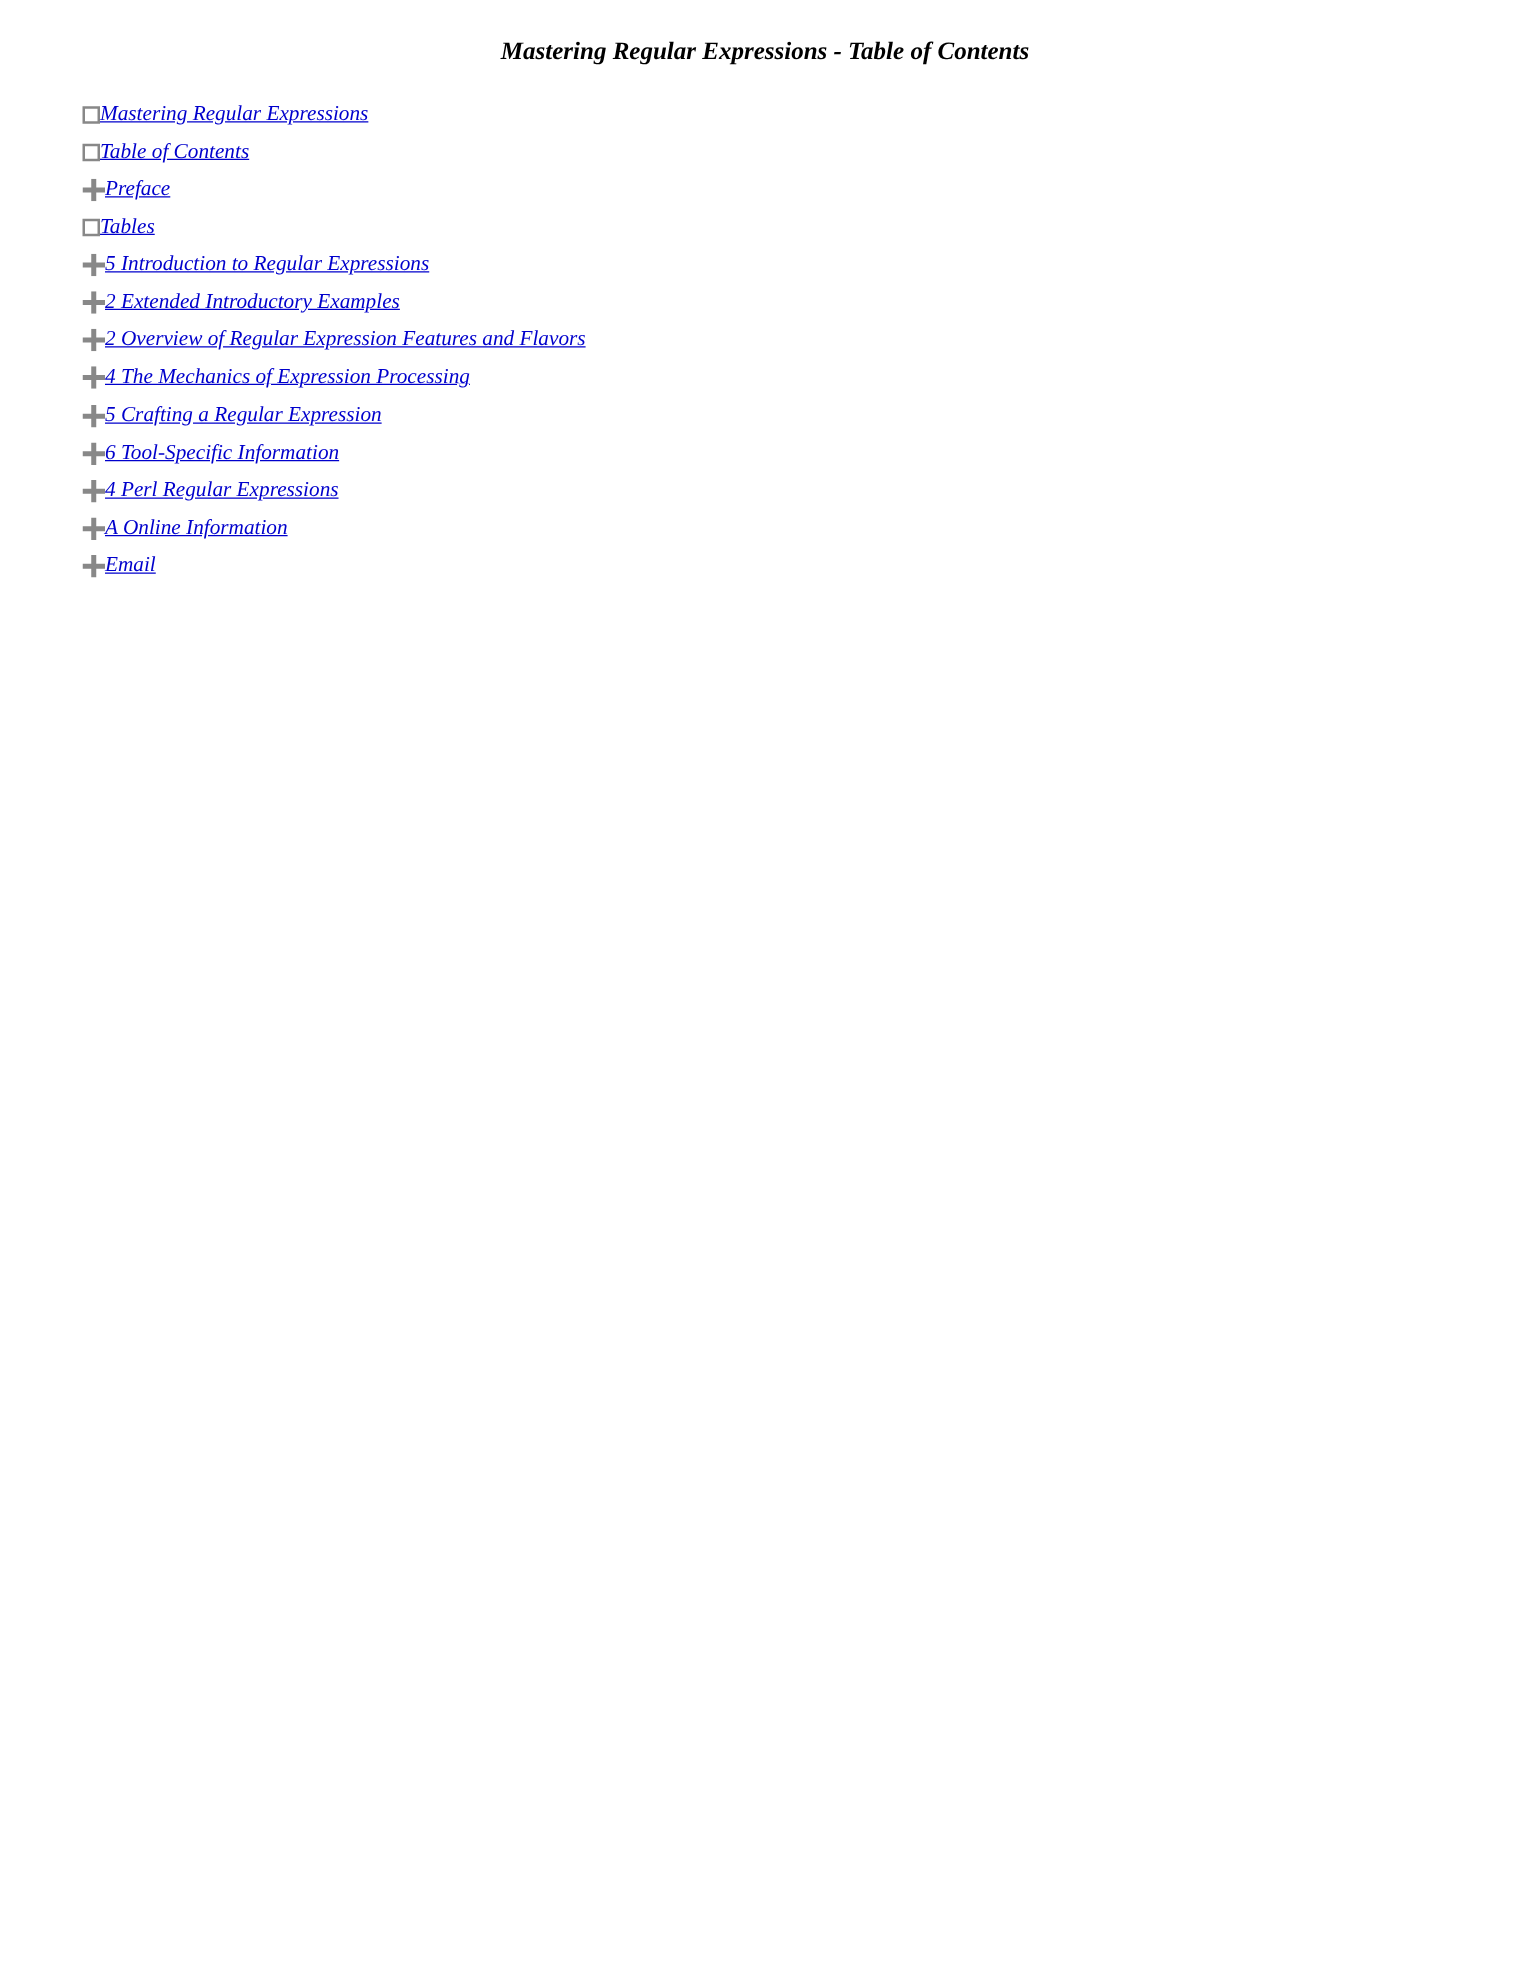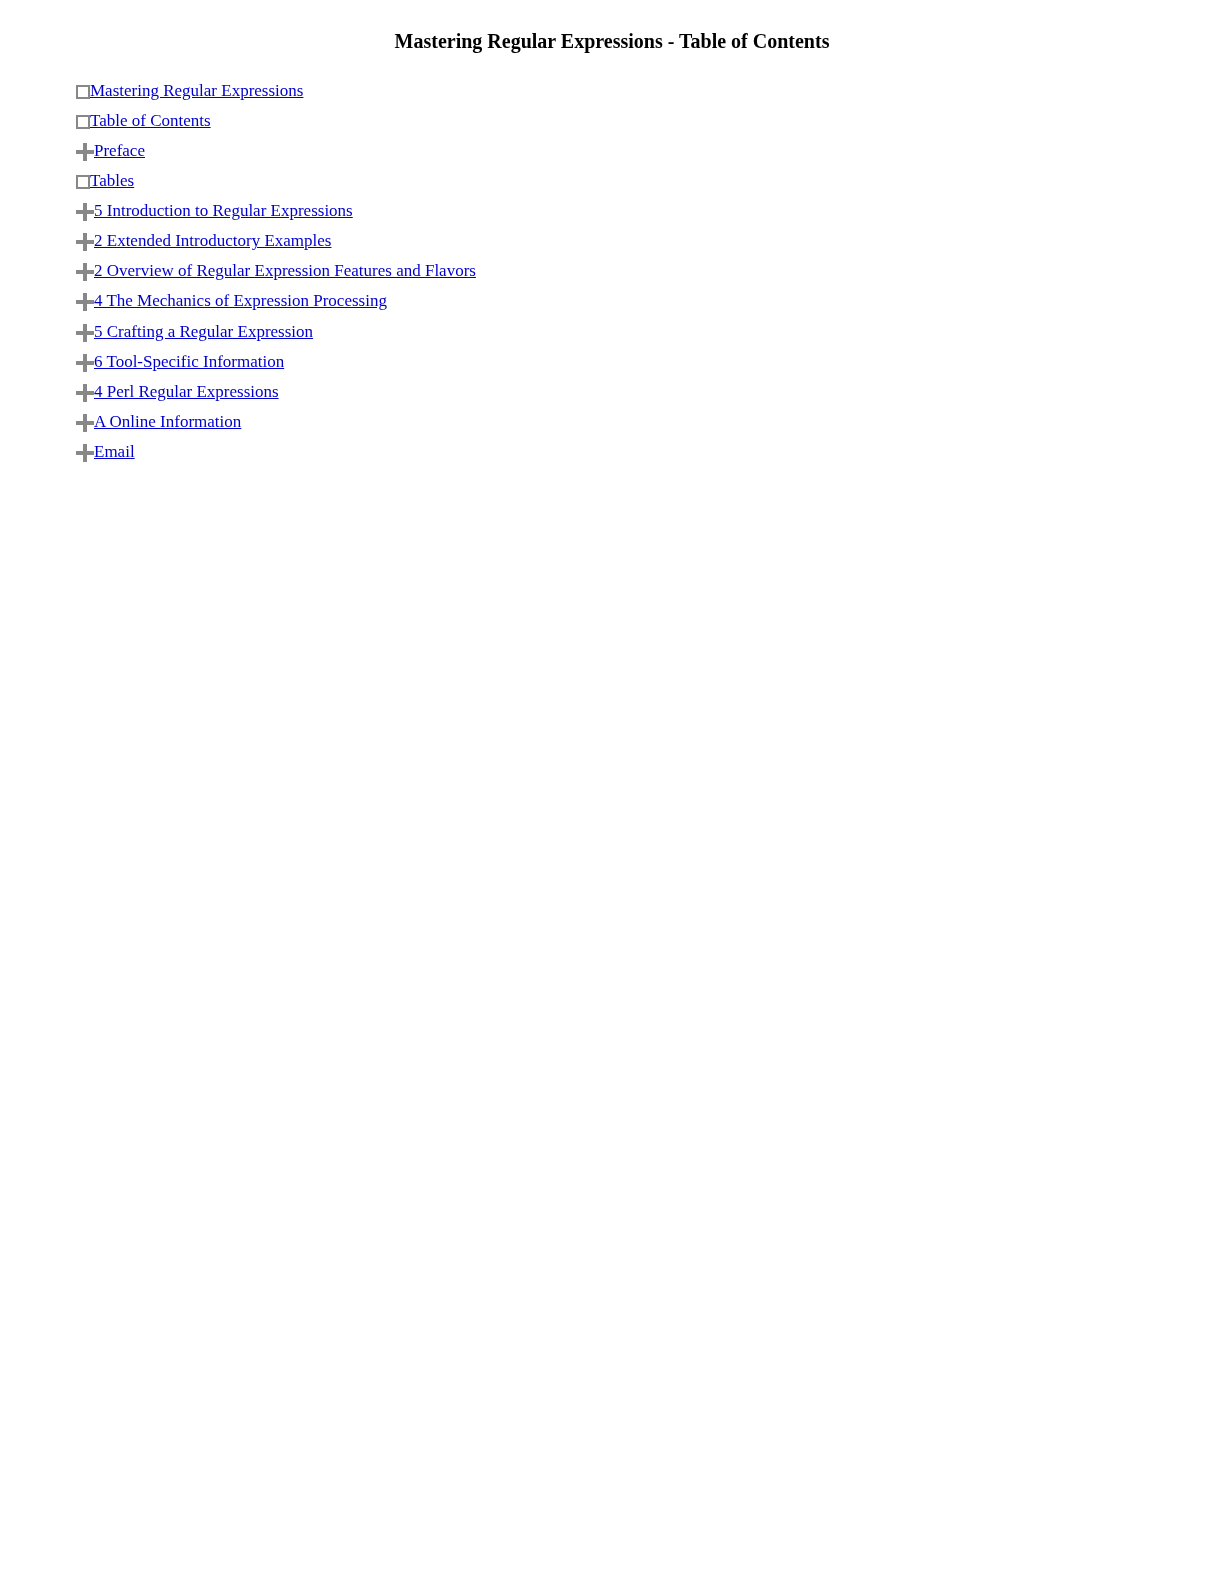--- a/index.html
+++ b/index.html
@@ -12,34 +12,35 @@
       background: #ffffff;
       font-family: Times New Roman, Times, serif;
       font-size: 16px;
       color: #000000;
       width: 1224px;
       min-height: 1584px;
     }
 
     .page-container {
       padding: 30px 60px;
+      font-style: italic;
     }
 
     .page-title {
       text-align: center;
       font-weight: bold;
       font-size: 20px;
       margin-bottom: 28px;
       color: #000000;
     }
 
     .toc-list {
       list-style: none;
       padding: 0;
-      margin: 16px;
+      margin: 6px;
     }
 
     .toc-item {
       display: flex;
       align-items: center;
       margin-bottom: 10px;
       font-size: 17px;
     }
 
     .icon-square {

